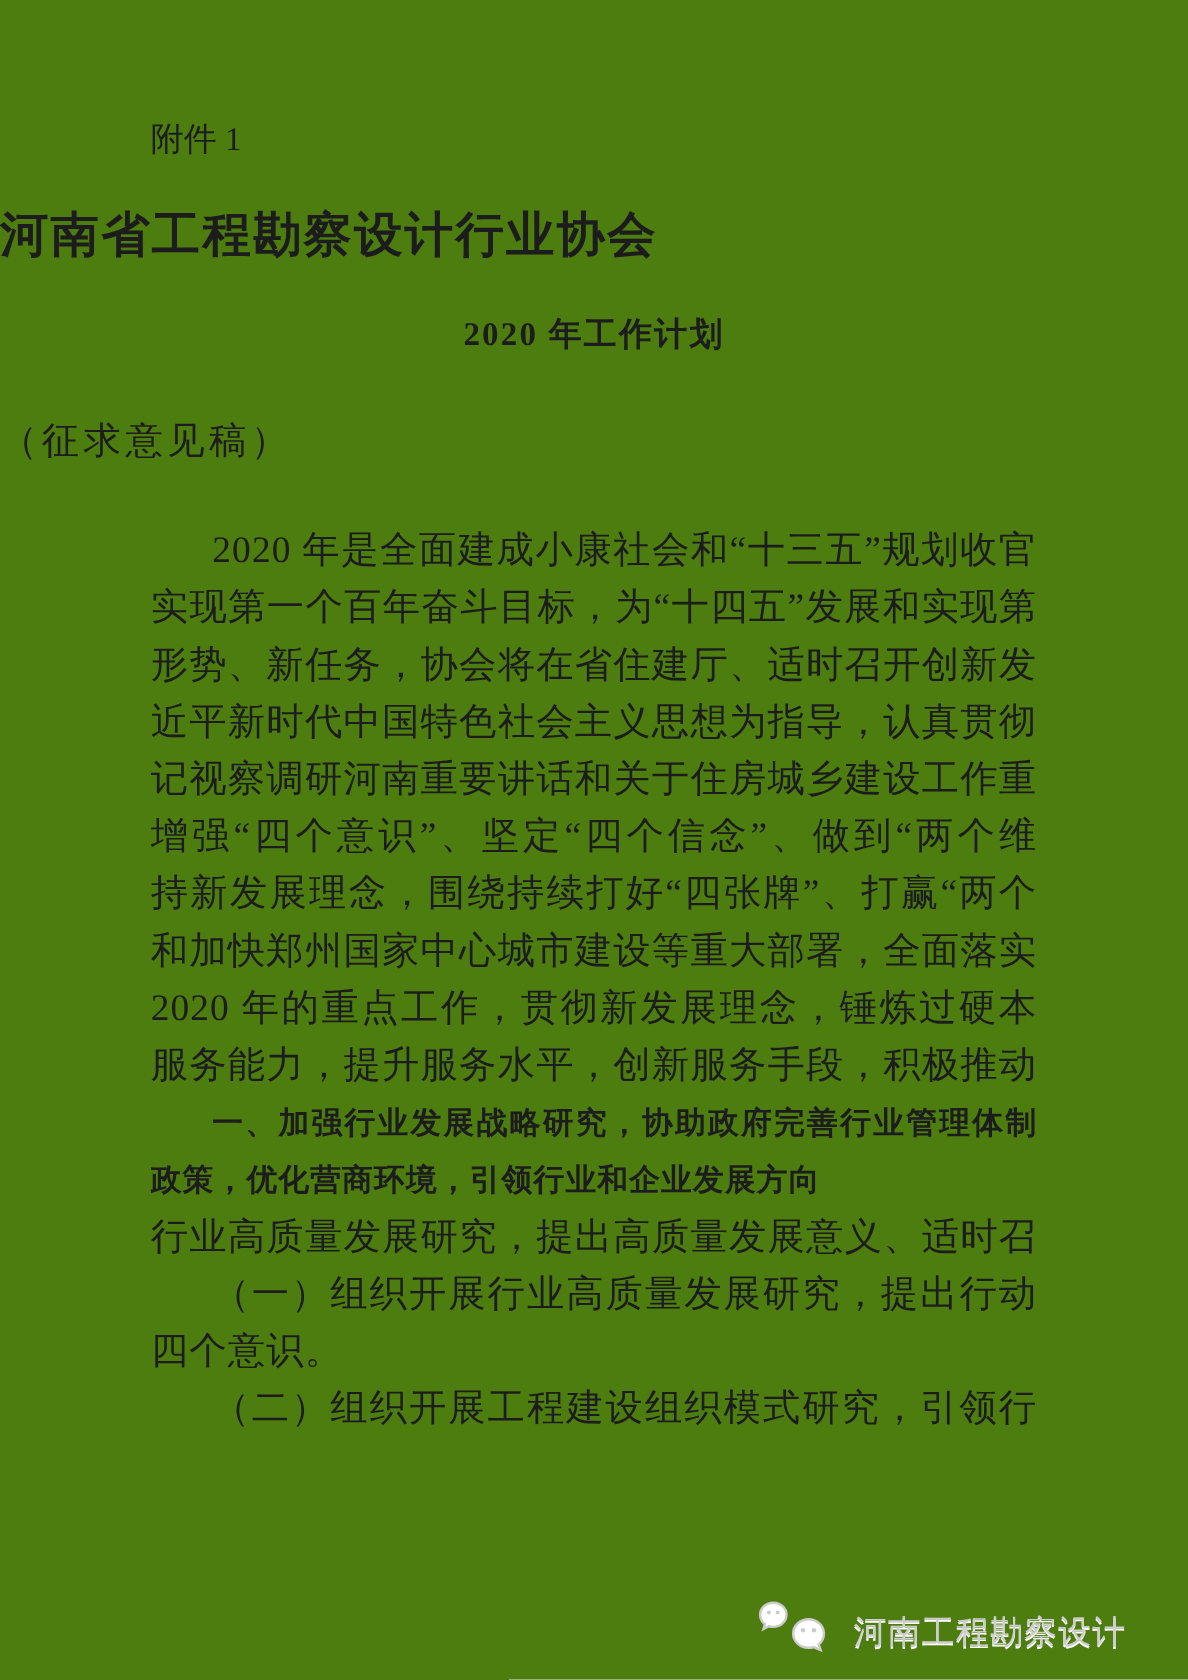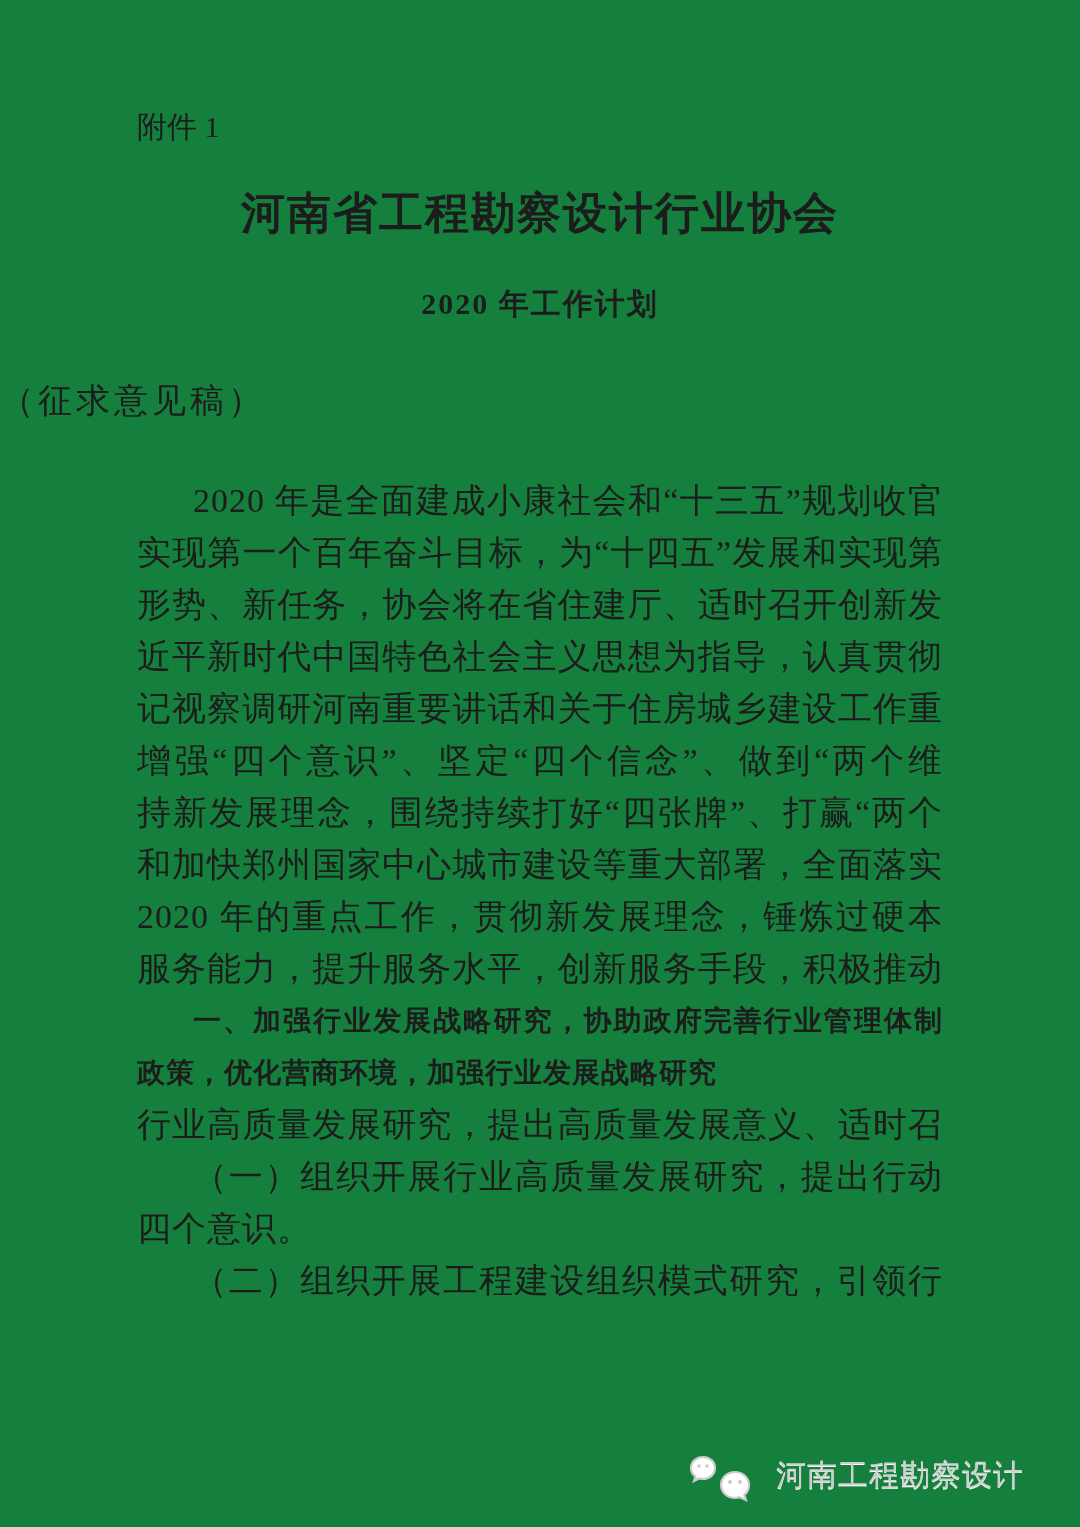--- a/index.html
+++ b/index.html
@@ -4,39 +4,39 @@
 <style>
   html, body {
     margin: 0;
     padding: 0;
     background: #ffffff;
   }
   .page {
     position: relative;
     width: 1080px;
     height: 1527px;
-    background: #15803d;
+    background: #4d7c0f;
     font-family: "Liberation Serif", "DejaVu Serif", serif;
     color: #1c1c1c;
     overflow: hidden;
   }
   .attachment {
     position: absolute;
     left: 137px;
     top: 106px;
     font-size: 30px;
     line-height: 42px;
   }
   .title1 {
     position: absolute;
     left: 0;
     right: 0;
     top: 184px;
     margin: 0;
-    text-align: center;
+    text-align: left;
     font-size: 44px;
     font-weight: 900;
     letter-spacing: 2px;
   }
   .title2 {
     position: absolute;
     left: 0;
     right: 0;
     top: 284px;
     margin: 0;
@@ -74,21 +74,21 @@
   .line.bold {
     font-family: "Liberation Sans", "DejaVu Sans", sans-serif;
     font-weight: bold;
     font-size: 28px;
   }
   .watermark {
     position: absolute;
     top: 1455px;
     right: 56px;
     display: flex;
-    align-items: flex-start;
+    align-items: flex-end;
     gap: 24px;
     user-select: none;
   }
   .wicon { display: inline-flex; }
   .wtext {
     font-size: 30px;
     letter-spacing: 1px;
     color: #cdcdcd;
     text-shadow: 0 1px 0 #ffffff;
     font-family: "Liberation Sans", "DejaVu Sans", sans-serif;
@@ -112,21 +112,21 @@
       <div class="line just">实现第一个百年奋斗目标，为“十四五”发展和实现第二个百年</div>
       <div class="line just">形势、新任务，协会将在省住建厅、适时召开创新发展，坚持以习</div>
       <div class="line just">近平新时代中国特色社会主义思想为指导，认真贯彻习近平总书</div>
       <div class="line just">记视察调研河南重要讲话和关于住房城乡建设工作重要指示精神，</div>
       <div class="line just">增强“四个意识”、坚定“四个信念”、做到“两个维护”，坚</div>
       <div class="line just">持新发展理念，围绕持续打好“四张牌”、打赢“两个维护”</div>
       <div class="line just">和加快郑州国家中心城市建设等重大部署，全面落实省住建厅</div>
       <div class="line just">2020 年的重点工作，贯彻新发展理念，锤炼过硬本领，不断强化</div>
       <div class="line just">服务能力，提升服务水平，创新服务手段，积极推动我省建筑业</div>
       <div class="line just ind bold">一、加强行业发展战略研究，协助政府完善行业管理体制和</div>
-      <div class="line nojust bold">政策，优化营商环境，加强行业发展战略研究</div>
+      <div class="line nojust bold">政策，优化营商环境，引领行业和企业发展方向</div>
       <div class="line just">行业高质量发展研究，提出高质量发展意义、适时召开创新发展</div>
       <div class="line just ind">（一）组织开展行业高质量发展研究，提出行动计划。启动</div>
       <div class="line nojust">四个意识。</div>
       <div class="line just ind">（二）组织开展工程建设组织模式研究，引领行业转型升级。</div>
     </div>
 
   <div class="watermark">
     <span class="wicon">
       <svg width="64" height="50" viewBox="0 0 64 50" aria-hidden="true">
         <g fill="#ffffff" stroke="#cbcbcb" stroke-width="2.2">

